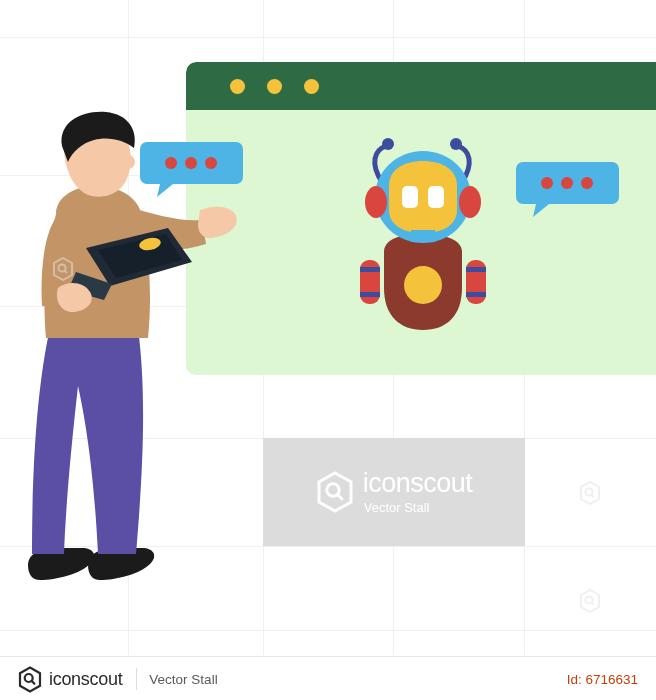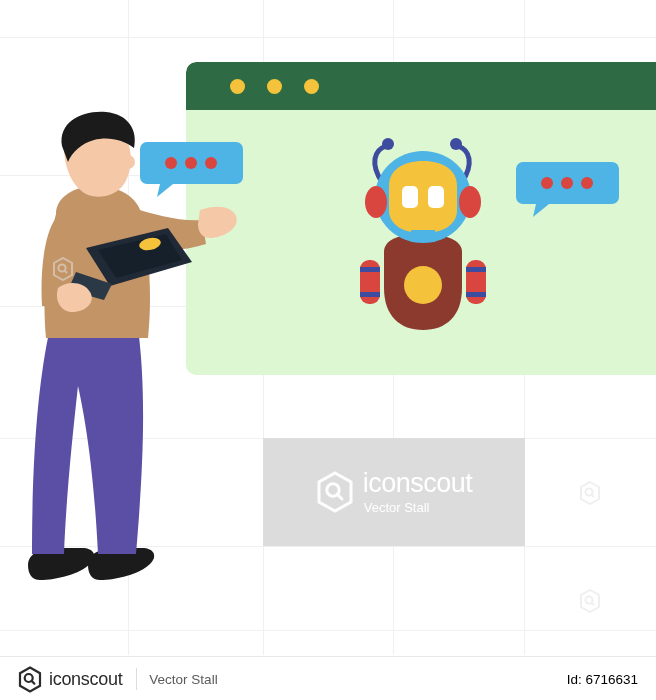--- a/index.html
+++ b/index.html
@@ -126,21 +126,21 @@
     margin: 0 12px 0 14px;
   }
   .footer-author {
     font-size: 13.5px;
     color: #5a5a5a;
   }
   .footer-right {
     margin-left: auto;
     margin-right: 18px;
     font-size: 13.5px;
-    color: #000000;
+    color: #c2410c;
   }
 </style>
 </head>
 <body>
 
 <div id="stage">
 
   <div>
     <div class="grid-line grid-v" style="left:128px;"></div>
     <div class="grid-line grid-v" style="left:263px;"></div>

